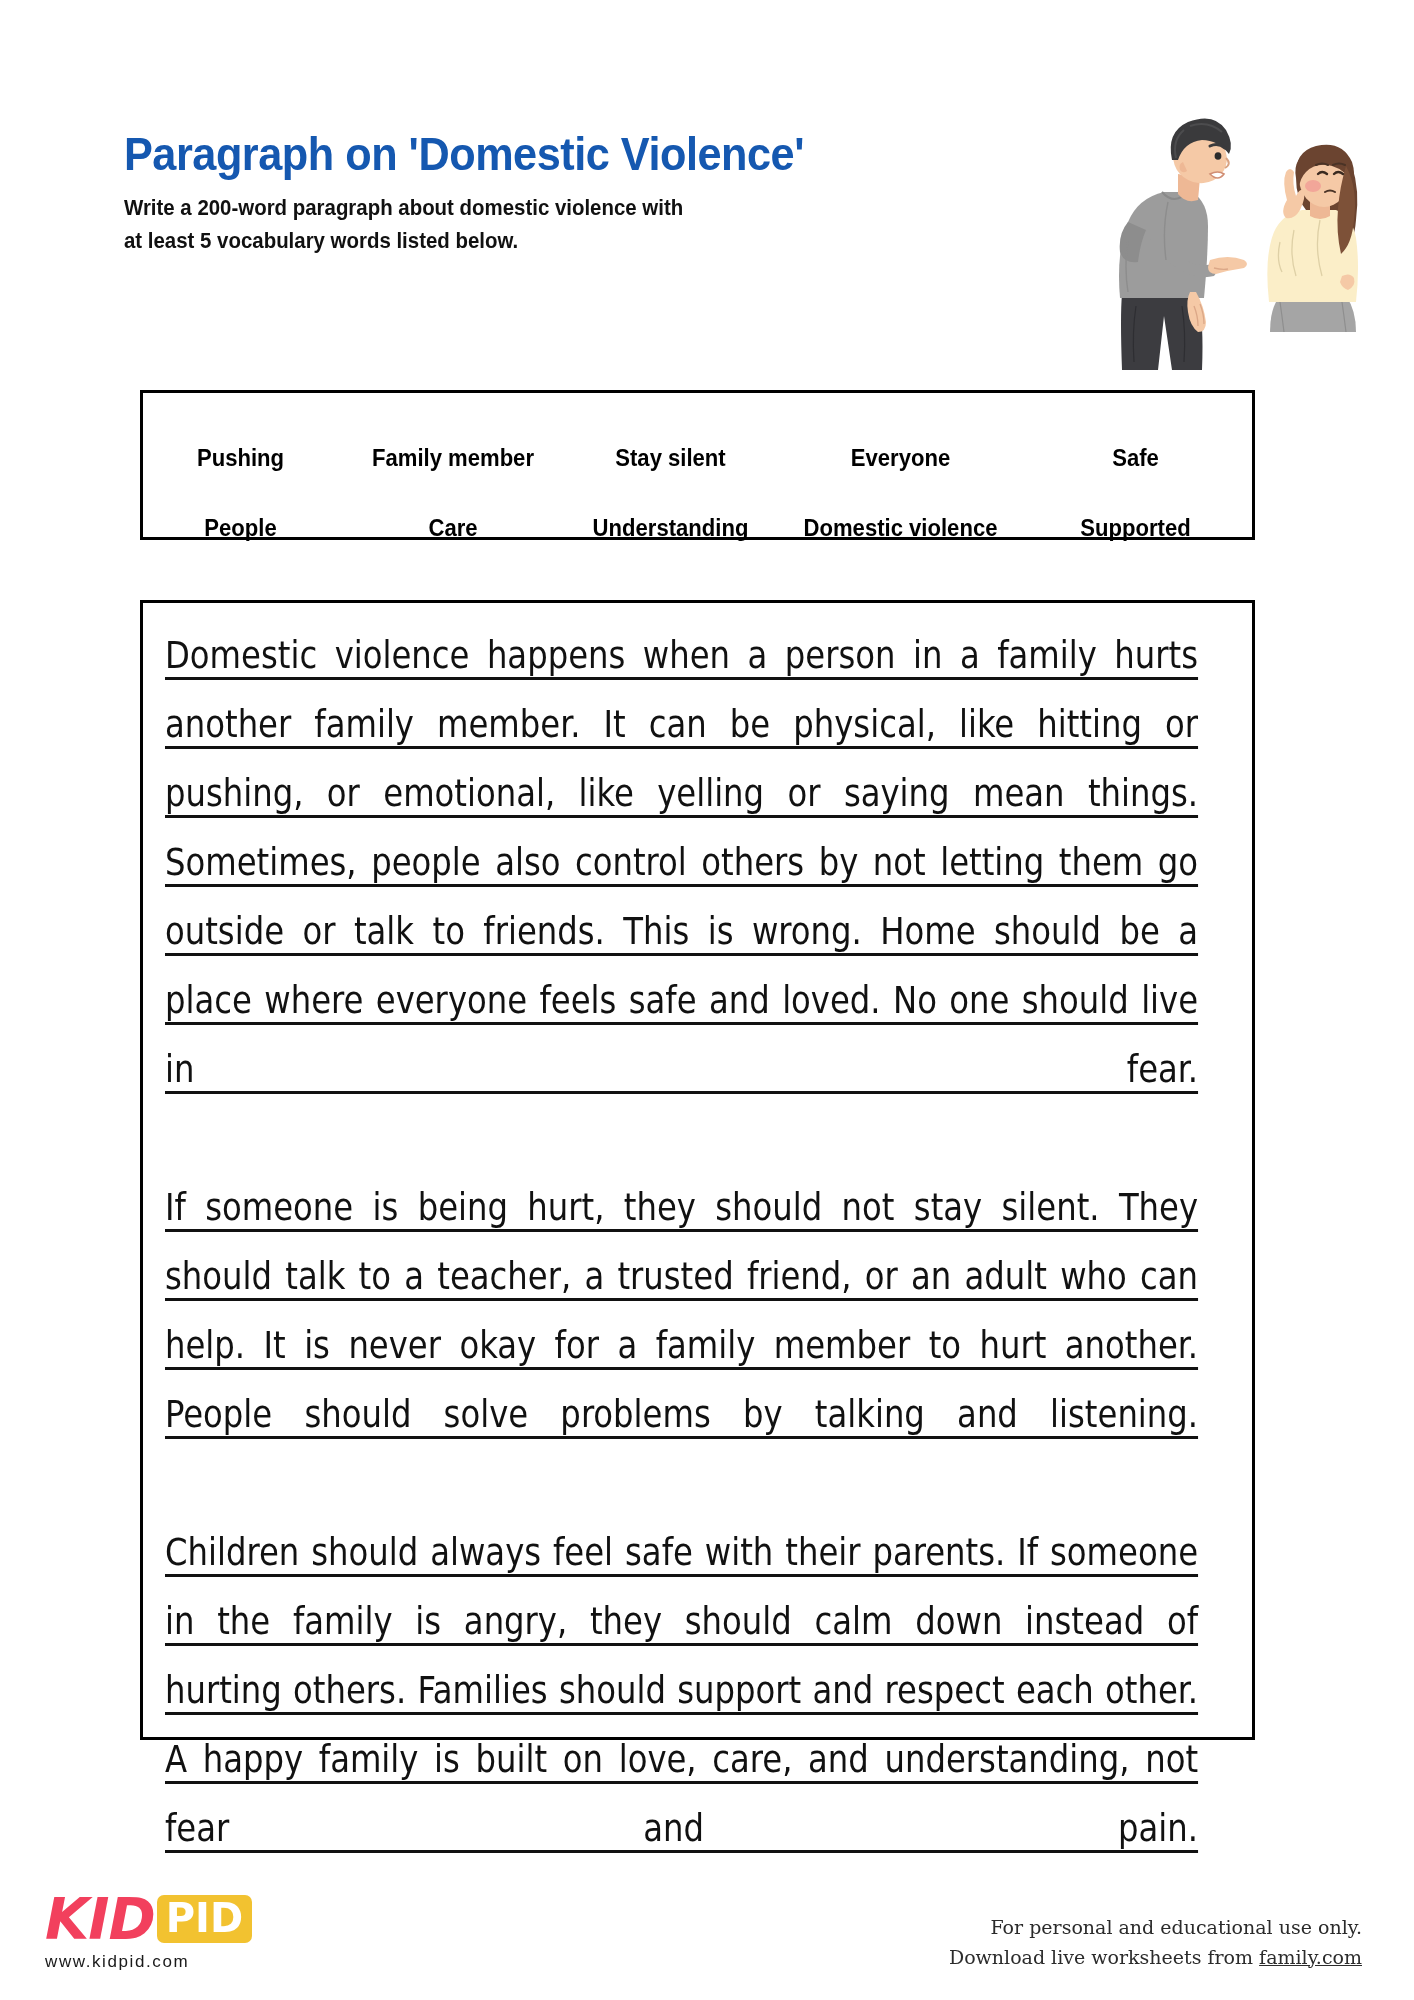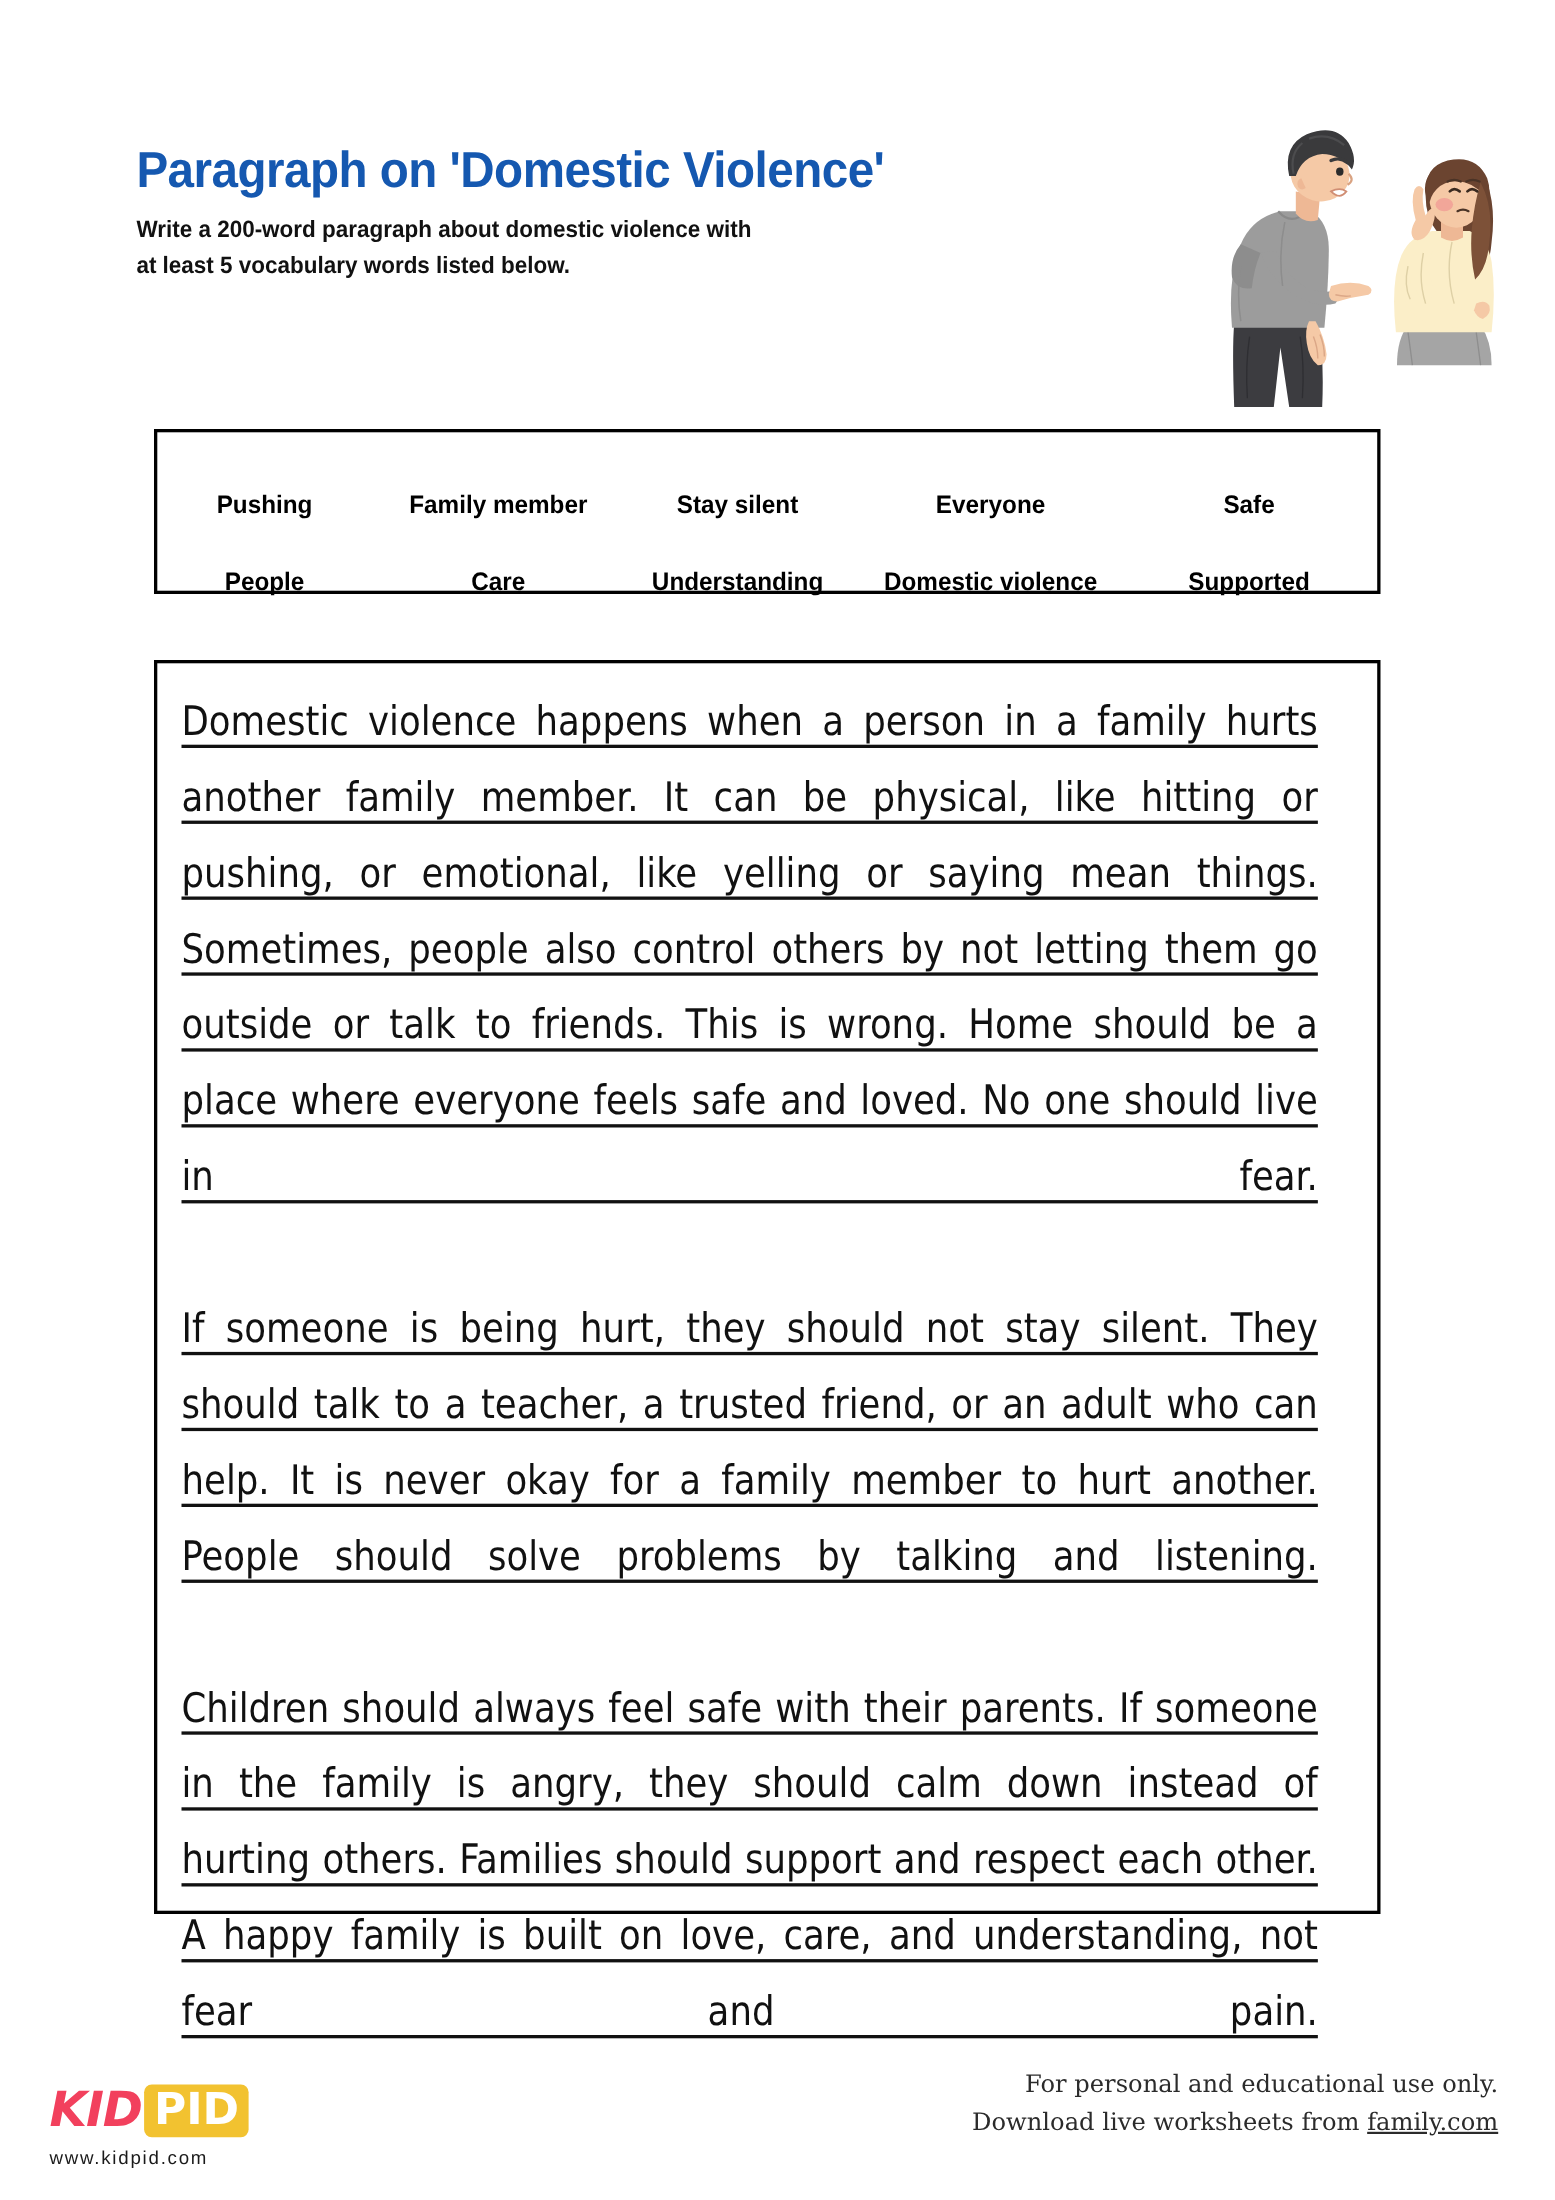--- a/index.html
+++ b/index.html
@@ -149,21 +149,21 @@
     bottom: 28px;
     width: 180px;
   }
   .logo-mark {
     display: flex;
     align-items: center;
     height: 48px;
   }
   .logo-kid {
     font-family: "DejaVu Sans", sans-serif;
-    font-size: 44px;
+    font-size: 57px;
     font-weight: 700;
     color: #f2405d;
     font-style: italic;
     letter-spacing: -1px;
     line-height: 1;
   }
   .logo-pid {
     font-family: "DejaVu Sans", sans-serif;
     font-size: 40px;
     font-weight: 700;
@@ -178,24 +178,24 @@
   .logo-url {
     font-family: "Liberation Sans", sans-serif;
     font-size: 17px;
     color: #1a1a1a;
     letter-spacing: 1.6px;
     margin-top: 9px;
   }
   .footer-note {
     position: absolute;
     right: 52px;
-    bottom: 53px;
+    bottom: 28px;
     text-align: right;
     font-family: "DejaVu Serif", serif;
-    font-size: 22px;
+    font-size: 19px;
     color: #2b2b2b;
     line-height: 1.55;
   }
   .footer-link {
     text-decoration: underline;
     color: #2b2b2b;
   }
 </style>
 </head>
 <body>

